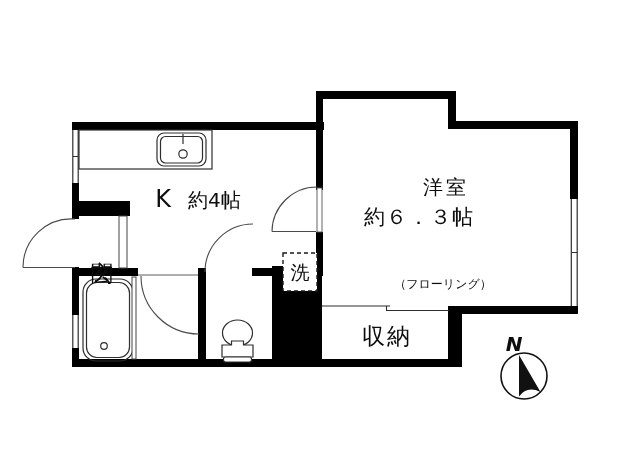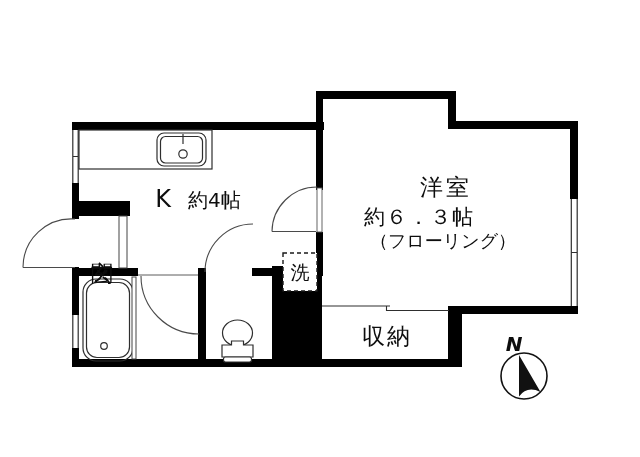--- a/index.html
+++ b/index.html
@@ -4,23 +4,23 @@
 <style>
   html,body{margin:0;padding:0;background:#ffffff;}
   body{width:640px;height:457px;overflow:hidden;
        font-family:"DejaVu Sans","Liberation Sans",sans-serif;}
   #plan{position:relative;width:640px;height:457px;background:#ffffff;}
   #plan svg{position:absolute;left:0;top:0;}
   .lbl{position:absolute;transform:translate(-50%,-50%);color:#0d0d0d;
        white-space:nowrap;line-height:1;}
   .lbl-kitchen{font-size:20px;display:flex;align-items:baseline;}
   .lbl-kitchen .k{font-size:24px;margin-right:16px;letter-spacing:1px;}
-  .lbl-room-name{font-size:23px;letter-spacing:3px;font-weight:500;}
+  .lbl-room-name{font-size:20px;letter-spacing:3px;font-weight:500;}
   .lbl-room-size{font-size:21px;letter-spacing:1px;}
-  .lbl-room-floor{font-size:18px;letter-spacing:0px;}
+  .lbl-room-floor{font-size:12px;letter-spacing:0px;margin-top:43px;}
   .lbl-storage{font-size:23px;letter-spacing:2px;text-align:right;}
   .lbl-entrance{font-size:22px;writing-mode:vertical-rl;text-orientation:upright;
                 letter-spacing:3px;line-height:1;}
   .lbl-washer{font-size:19px;}
   .lbl-north{font-size:20px;font-weight:bold;font-style:italic;}
 </style>
 </head>
 <body>
 
 <div id="plan">

